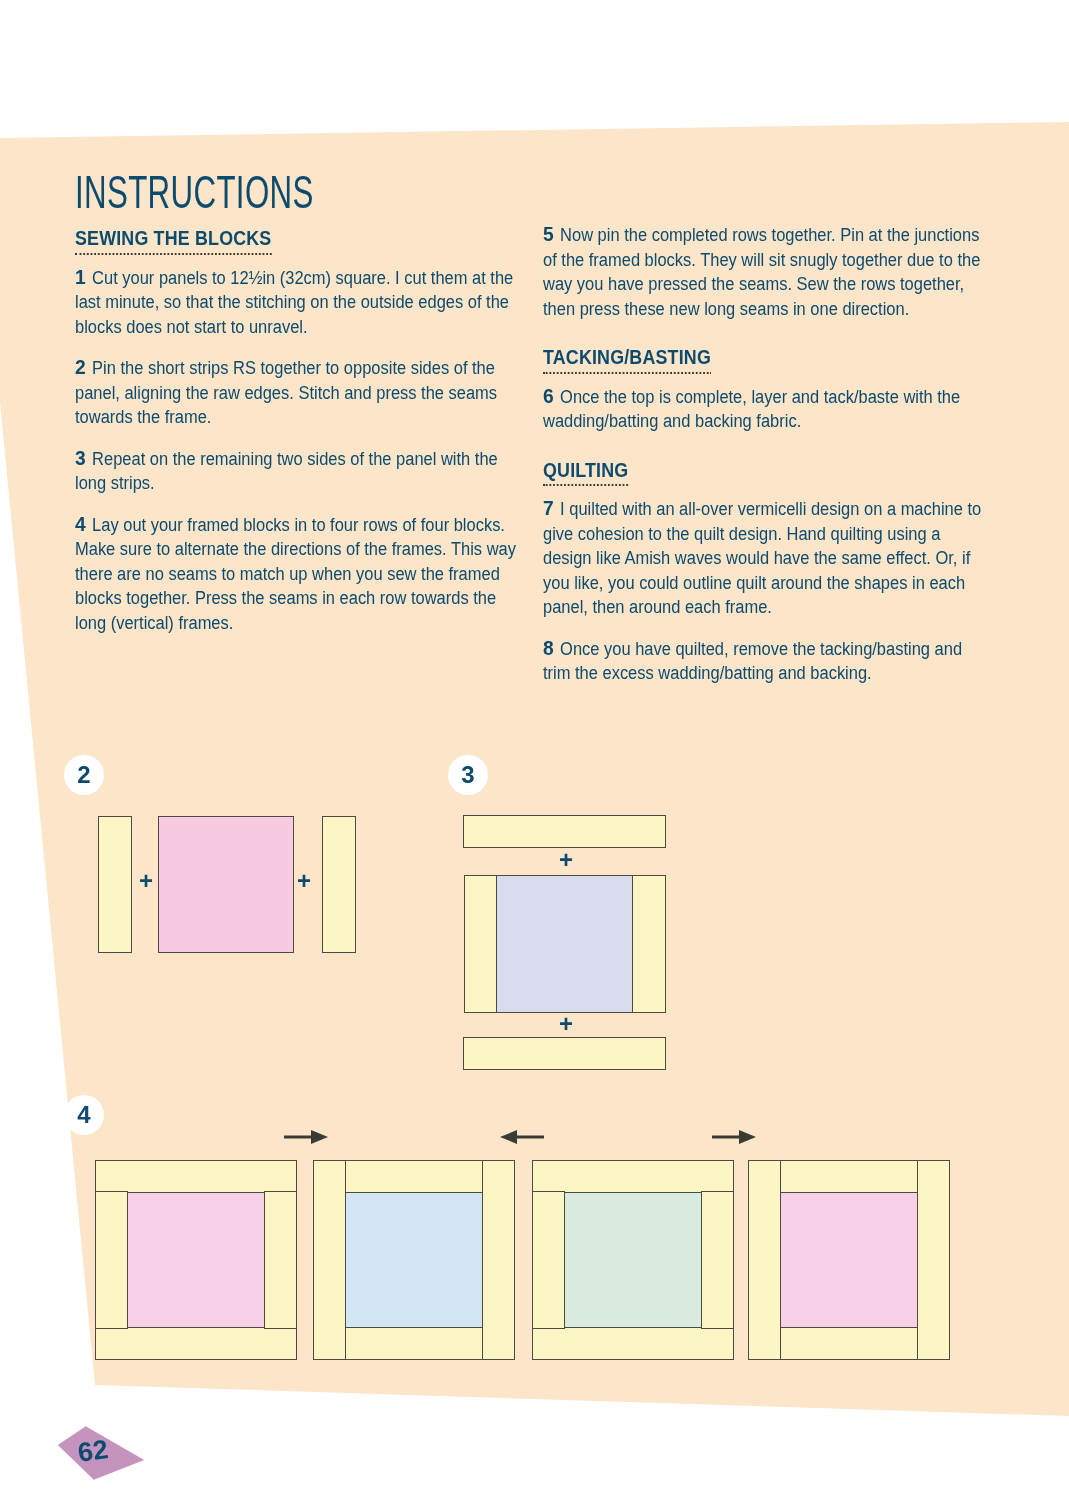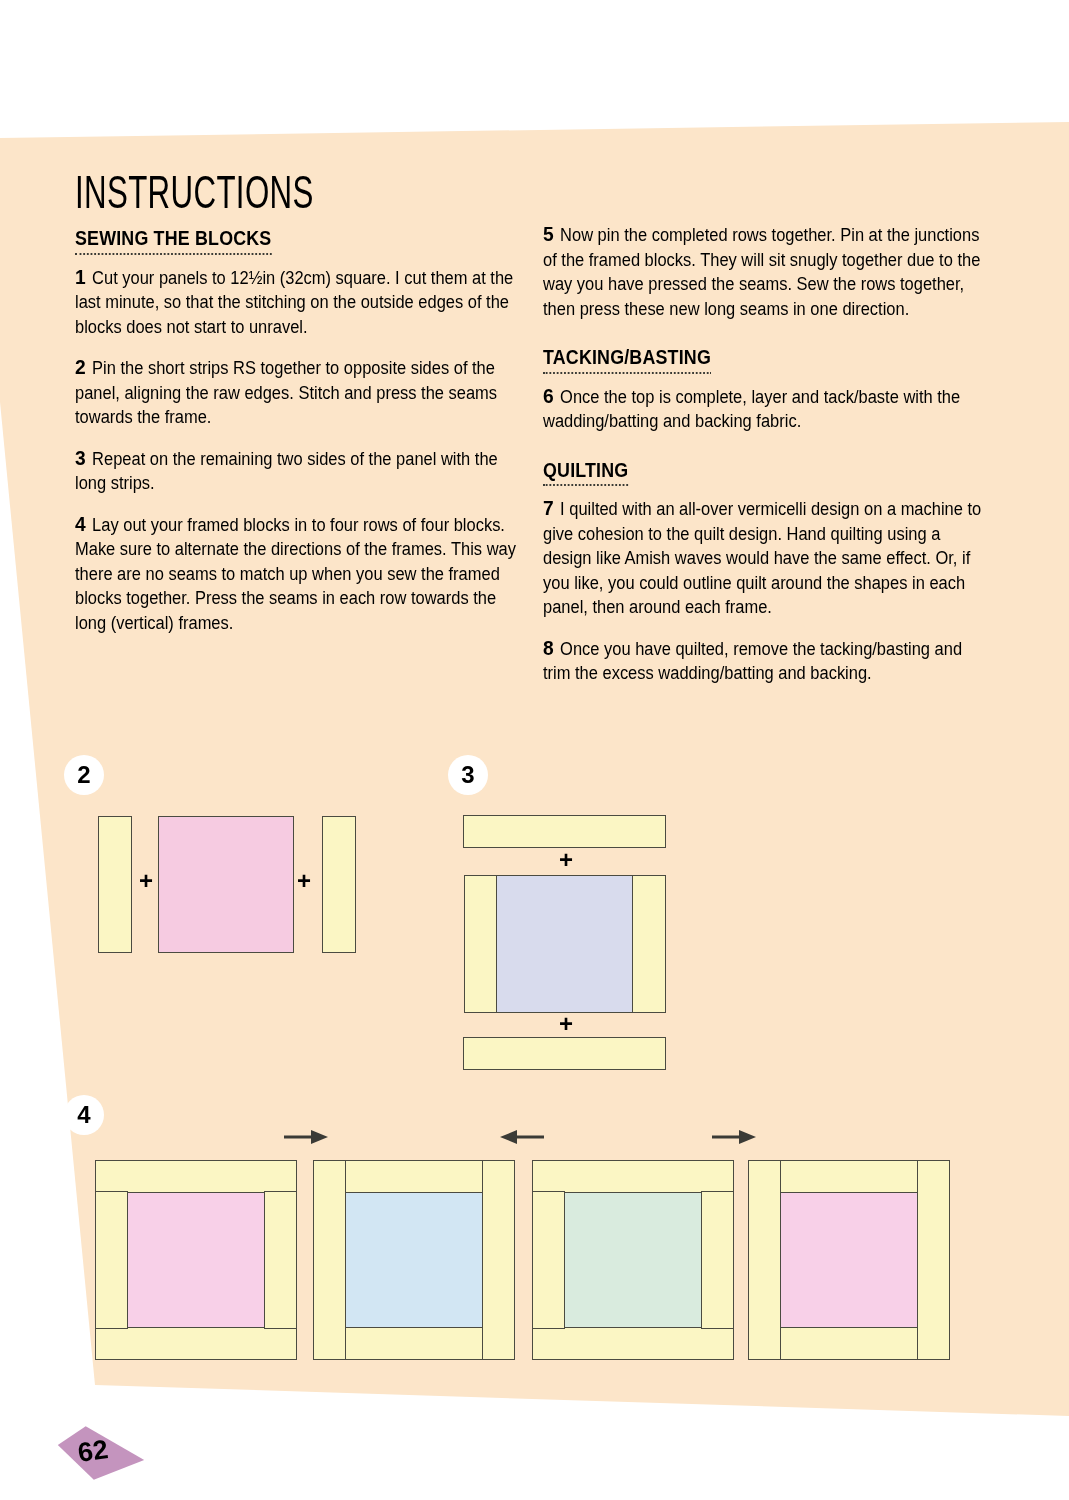--- a/index.html
+++ b/index.html
@@ -28,21 +28,21 @@
   .arrow{position:absolute;}
   
   #page-tab{position:absolute;left:56px;top:1424px;width:90px;height:58px;
             clip-path:polygon(33% 4%,98% 62%,42% 96%,2% 36%);}
   #page-tab span{position:absolute;left:22px;top:12px;font-size:27px;font-weight:bold;
                  transform:rotate(-8deg);}
 </style>
 </head>
 <body>
 
-<div id="stage" style="color: #000000;">
+<div id="stage" style="color: #0c4a6e;">
 
   <div id="page-bg" style="background-color: rgb(252, 229, 201);"></div>
 
   <div class="abs" id="title">INSTRUCTIONS</div>
 
   <div class="abs col" style="left:75px;top:226px;">
     <span class="subhead first">SEWING THE BLOCKS</span><br>
     <p class="step"><span class="stepnum">1</span><span>Cut your panels to 12½in (32cm) square. I cut them at the last minute, so that the stitching on the outside edges of the blocks does not start to unravel.</span></p>
     <p class="step"><span class="stepnum">2</span><span>Pin the short strips RS together to opposite sides of the panel, aligning the raw edges. Stitch and press the seams towards the frame.</span></p>
     <p class="step"><span class="stepnum">3</span><span>Repeat on the remaining two sides of the panel with the long strips.</span></p>

